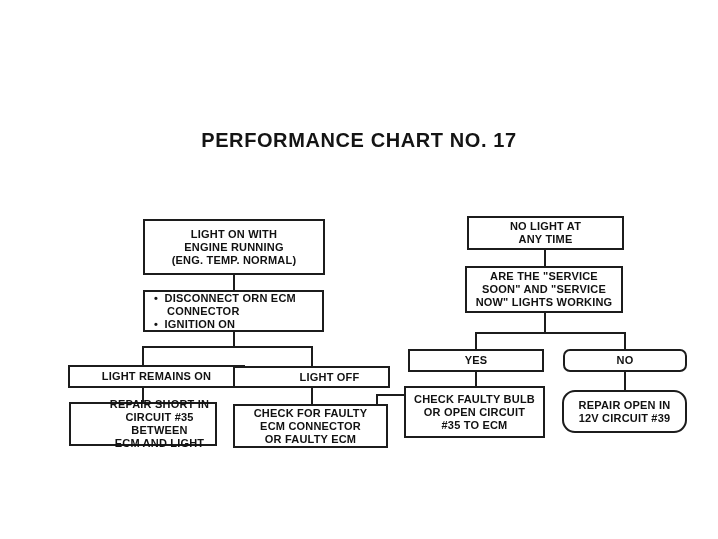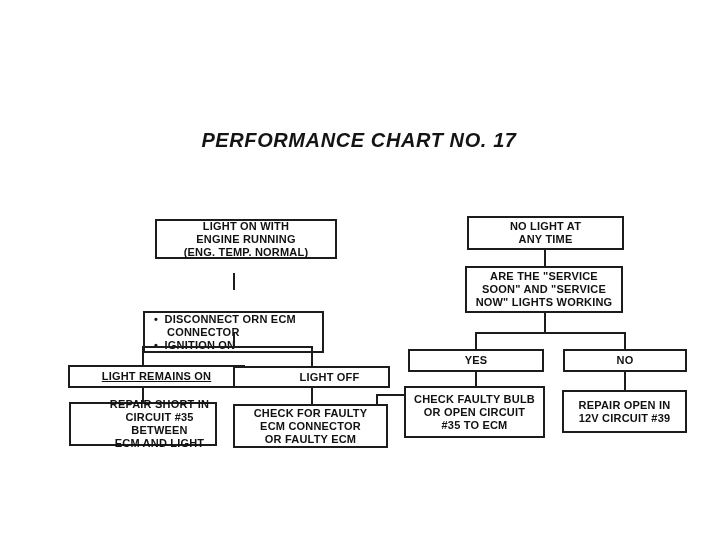--- a/index.html
+++ b/index.html
@@ -16,21 +16,20 @@
   }
   .title {
     position: absolute;
     left: 0; top: 129; width: 718px;
     top: 129px;
     text-align: center;
     font-size: 20px;
     font-weight: bold;
     letter-spacing: 0.6px;
     color: #141414;
-    font-style: italic;
   }
   .node {
     position: absolute;
     box-sizing: border-box;
     border: 2px solid #1c1c1c;
     background: #ffffff;
     display: flex;
     align-items: center;
     justify-content: center;
     text-align: center;
@@ -40,32 +39,32 @@
     white-space: pre-wrap;
     letter-spacing: 0.2px;
     color: #111111;
   }
   .node.bullets {
     justify-content: flex-start;
     text-align: left;
     padding-left: 9px;
   }
   
-  #n-light-on      { left:155px; top:219px; width:182px; height:40px; }
-  #n-disconnect    { left:143px; top:290px; width:181px; height:42px;margin-top:21px; }
-  #n-remains-on    { left:68px;  top:365px; width:177px; height:23px;text-decoration:underline; }
+  #n-light-on      { left:143px; top:219px; width:182px; height:56px; }
+  #n-disconnect    { left:143px; top:290px; width:181px; height:42px; }
+  #n-remains-on    { left:68px;  top:365px; width:177px; height:23px; }
   #n-light-off     { left:233px; top:366px; width:157px; height:22px;padding-left:36px; }
   #n-repair-short  { left:69px;  top:402px; width:148px; height:44px;padding-left:33px; }
   #n-check-ecm     { left:233px; top:404px; width:155px; height:44px; }
   #n-no-light      { left:467px; top:216px; width:157px; height:34px; }
   #n-service       { left:465px; top:266px; width:158px; height:47px; }
   #n-yes           { left:408px; top:349px; width:136px; height:23px; }
-  #n-no            { left:563px; top:349px; width:124px; height:23px; }
+  #n-no            { left:563px; top:349px; width:124px; height:23px;border-radius:7px; }
   #n-check-bulb    { left:404px; top:386px; width:141px; height:52px; }
-  #n-repair-open   { left:562px; top:390px; width:125px; height:43px; }
+  #n-repair-open   { left:562px; top:390px; width:125px; height:43px;border-radius:13px; }
   
   .line { position: absolute; background: #1c1c1c; }
   .v { width: 2px; }
   .h { height: 2px; }
   #l1  { left:233px; top:273px; height:17px; }
   #l2  { left:233px; top:332px; height:15px; }
   #l3  { left:142px; top:346px; width:171px; }
   #l4  { left:142px; top:348px; height:17px; }
   #l5  { left:311px; top:348px; height:18px; }
   #l6  { left:142px; top:388px; height:14px; }

